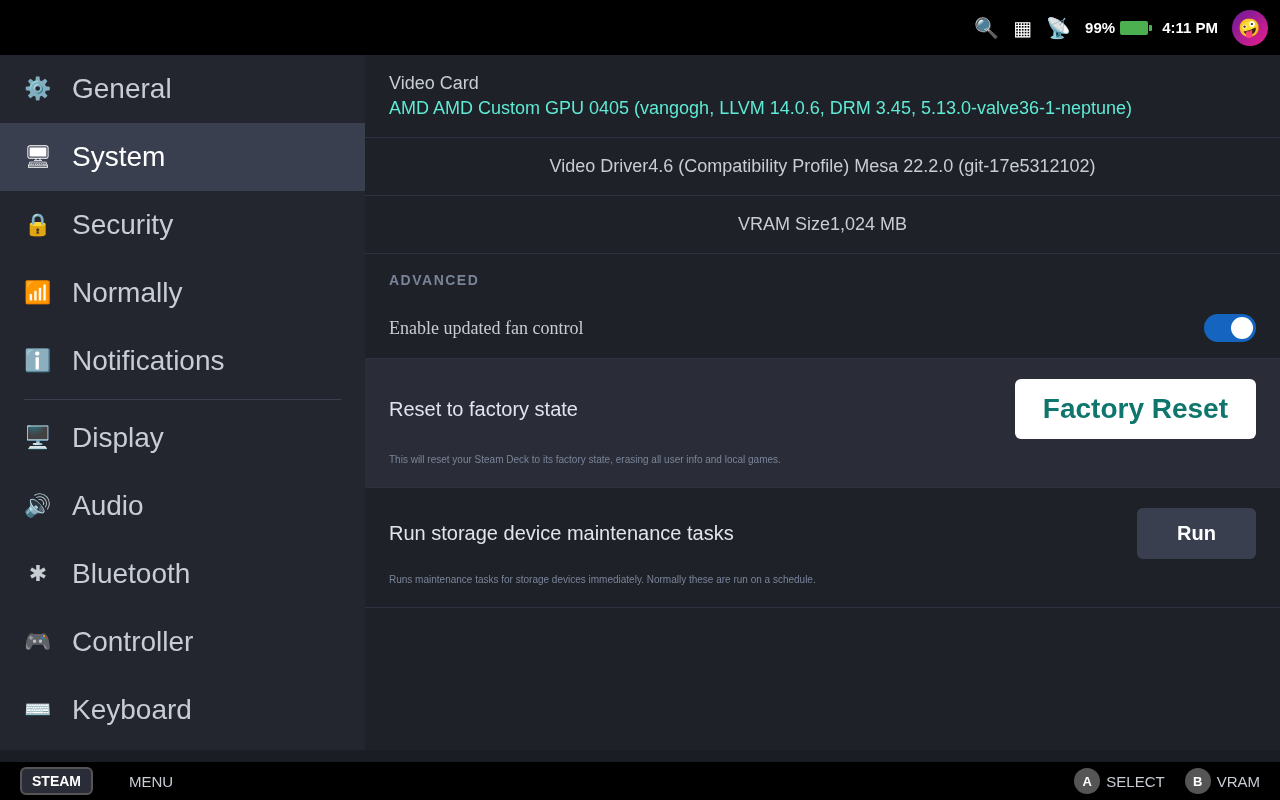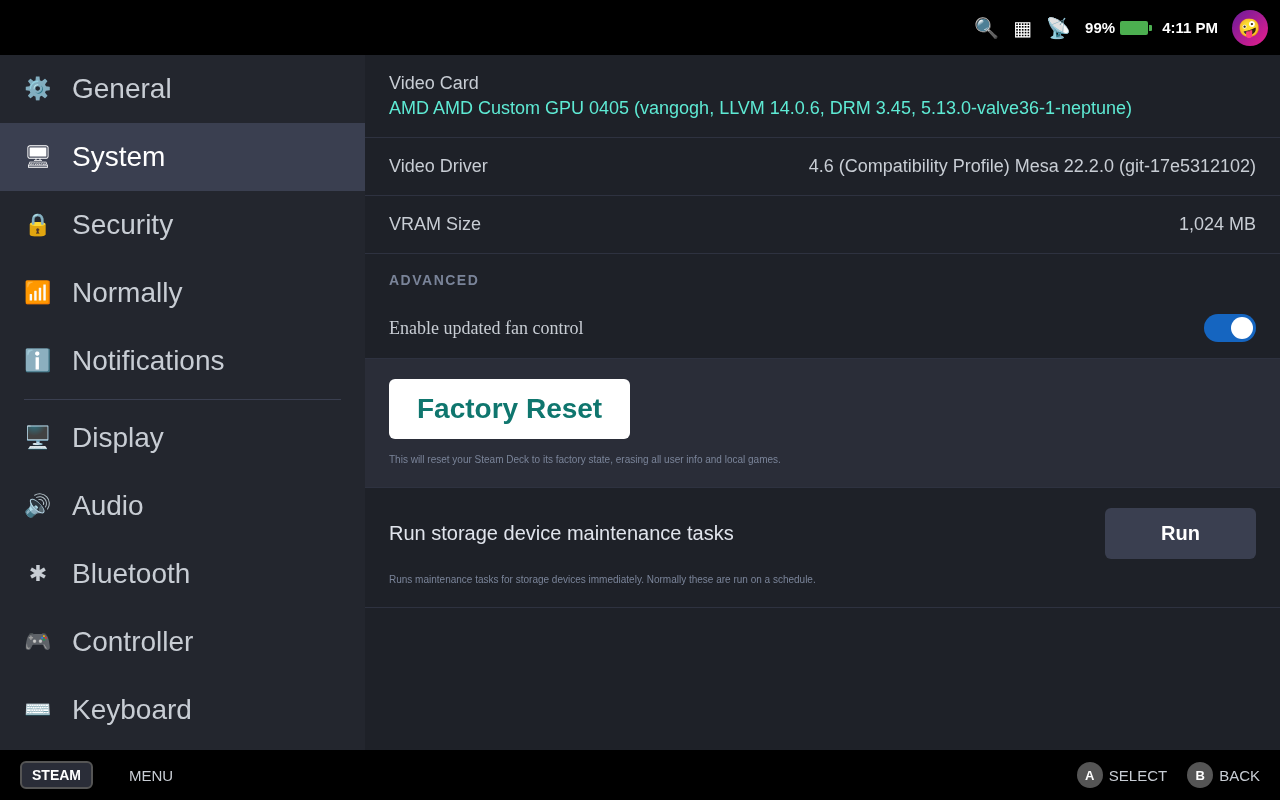--- a/index.html
+++ b/index.html
@@ -115,21 +115,21 @@
       top: 55px;
       left: 365px;
       right: 0;
       bottom: 50px;
       background: #1e2128;
       overflow-y: auto;
     }
 
     .info-row {
       display: flex;
-      justify-content: space-between;
+      justify-content: center;
       align-items: flex-start;
       padding: 18px 24px;
       border-bottom: 1px solid #2e3240;
     }
     .info-row .row-label {
       font-size: 18px;
       color: #c8cdd4;
       font-weight: 500;
     }
     .info-row .row-value {
@@ -215,33 +215,33 @@
       border-radius: 6px;
       font-size: 28px;
       font-weight: 700;
       cursor: pointer;
       white-space: nowrap;
     }
     .btn-run {
       background: #3a3f50;
       color: #fff;
       border: none;
-      padding: 14px 56px;
+      padding: 14px 40px;
       border-radius: 6px;
       font-size: 20px;
       font-weight: 700;
       cursor: pointer;
       white-space: nowrap;
     }
 
     
     .bottombar {
       position: absolute;
       bottom: 0; left: 0; right: 0;
-      height: 50px;
+      height: 38px;
       background: #000;
       display: flex;
       align-items: center;
       padding: 0 20px;
       justify-content: space-between;
     }
     .steam-menu {
       display: flex;
       align-items: center;
       gap: 8px;
@@ -374,20 +374,21 @@
     <span>ADVANCED</span>
   </div>
 
   <div class="toggle-row">
     <span class="row-label">Enable updated fan control</span>
     <div class="toggle"></div>
   </div>
 
   <div class="action-row highlighted">
     <div class="action-row-top">
+      <span class="row-label">Reset to factory state</span>
       <button class="btn-factory">Factory Reset</button>
     </div>
     <span class="row-desc">This will reset your Steam Deck to its factory state, erasing all user info and local games.</span>
   </div>
 
   <div class="action-row">
     <div class="action-row-top">
       <span class="row-label">Run storage device maintenance tasks</span>
       <button class="btn-run">Run</button>
     </div>
@@ -400,16 +401,16 @@
     <button class="steam-btn">STEAM</button>
     <span class="menu-label">MENU</span>
   </div>
   <div class="bottom-right">
     <div class="bottom-btn">
       <div class="circle-btn">A</div>
       <span>SELECT</span>
     </div>
     <div class="bottom-btn">
       <div class="circle-btn">B</div>
-      <span>BACK</span>
+      <span>VRAM</span>
     </div>
   </div>
 </div>
 
 </body></html>

